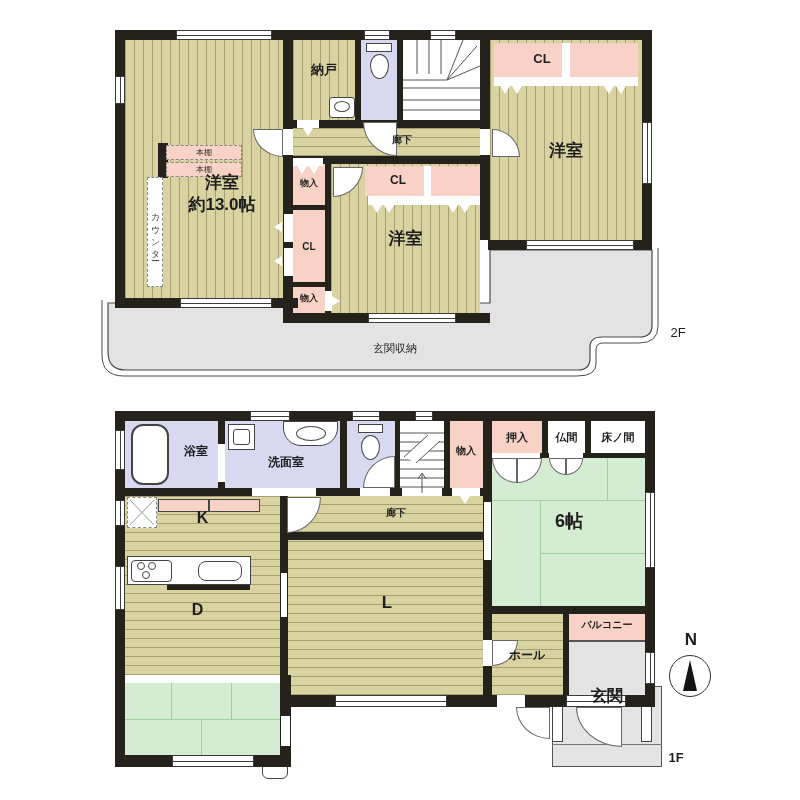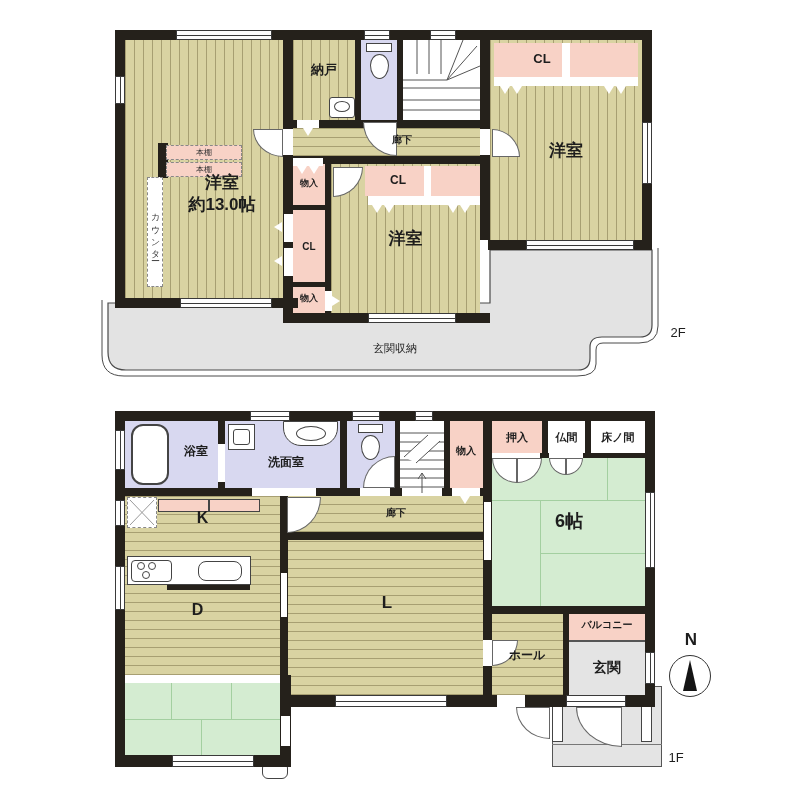--- a/index.html
+++ b/index.html
@@ -268,21 +268,21 @@
   <div class="lbl" style="left:135px;top:508px;width:135px;font-size:16px">
     <span>K</span>
   </div>
   <div class="lbl" style="left:130px;top:600px;width:135px;font-size:16px">
     <span>D</span>
   </div>
   <div class="lbl" style="left:312px;top:592px;width:150px;font-size:17px">
     <span>L</span>
   </div>
   <div class="lbl" style="left:498px;top:648px;width:58px;font-size:12px">ホール</div>
-  <div class="lbl" style="left:582px;top:658px;width:50px;font-size:14px">玄関</div>
+  <div class="lbl" style="left:582px;top:686px;width:50px;font-size:16px">玄関</div>
   <div class="lbl" style="left:570px;top:618px;width:74px;font-size:10px">バルコニー</div>
-  <div class="lbl" style="left:662px;top:750px;width:28px;font-size:13px;font-weight:400">1F</div>
+  <div class="lbl" style="left:662px;top:750px;width:28px;font-size:13px;font-weight:700">1F</div>
 
   <div class="lbl" style="left:679px;top:629px;width:24px;font-size:17px">N</div>
   <div class="a" style="left:669px;top:655px;width:42px;height:42px;border:1.5px solid #333;border-radius:50%"></div>
   <div class="a" style="left:683px;top:660px;width:0;height:0;border-left:7px solid transparent;border-right:7px solid transparent;border-bottom:31px solid #141414"></div>
 
 </div>
 
 </body></html>

